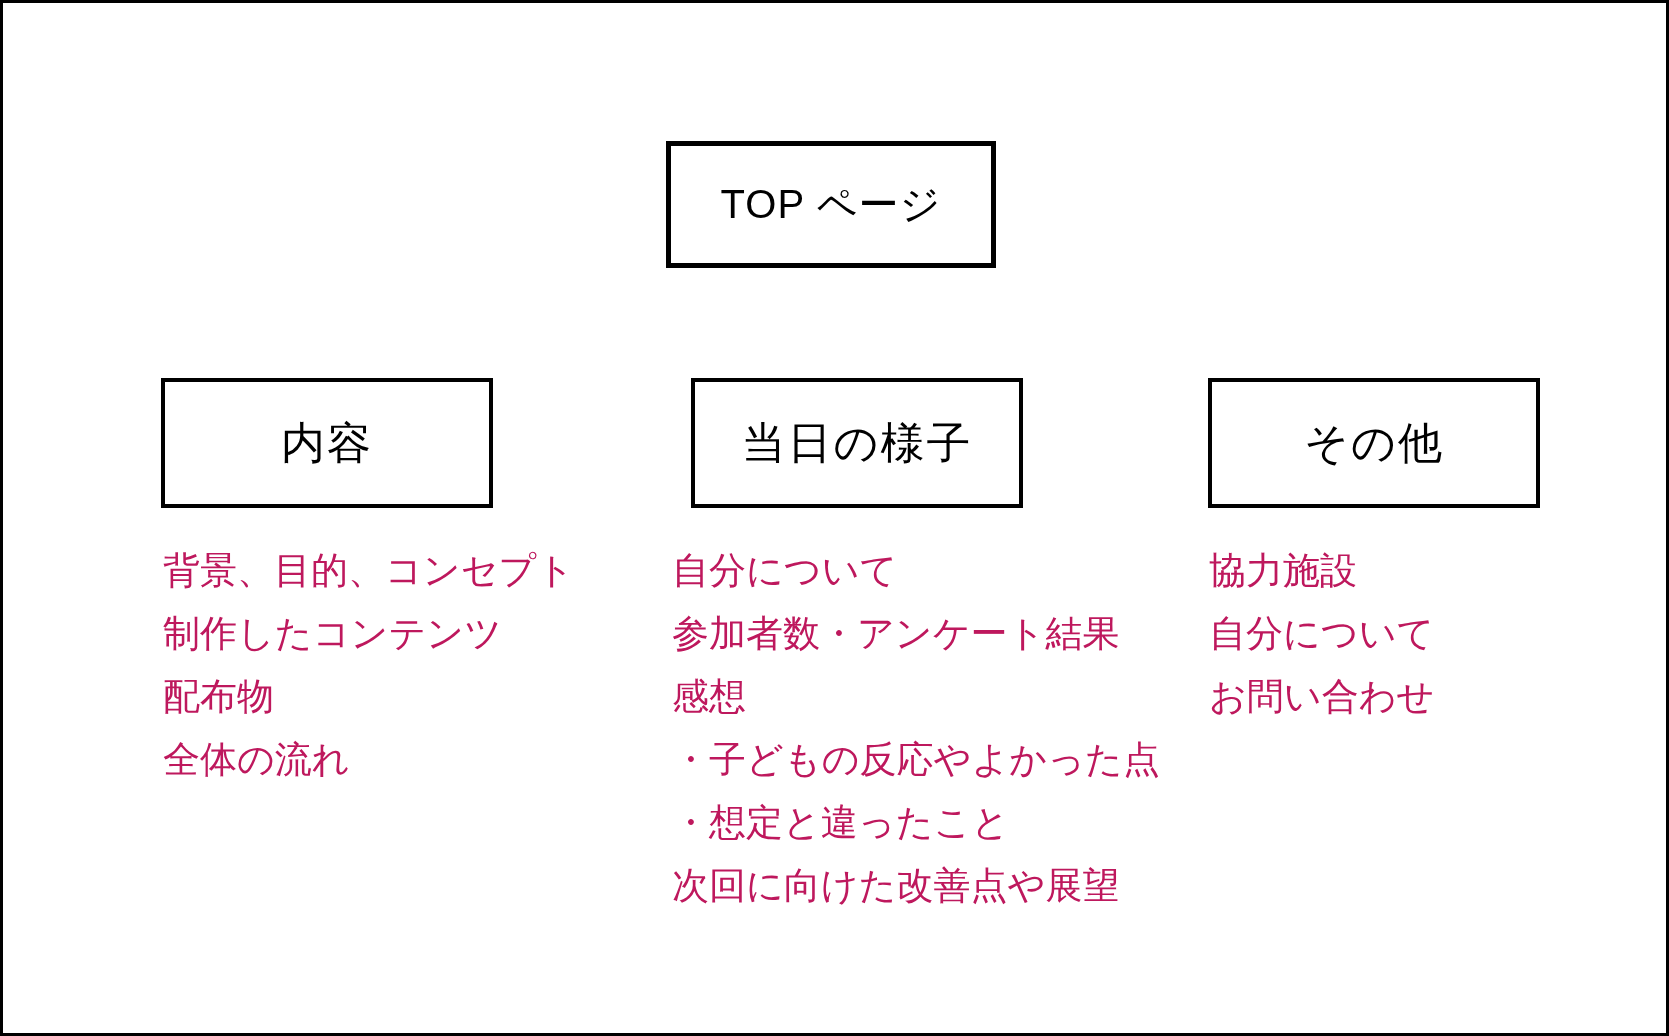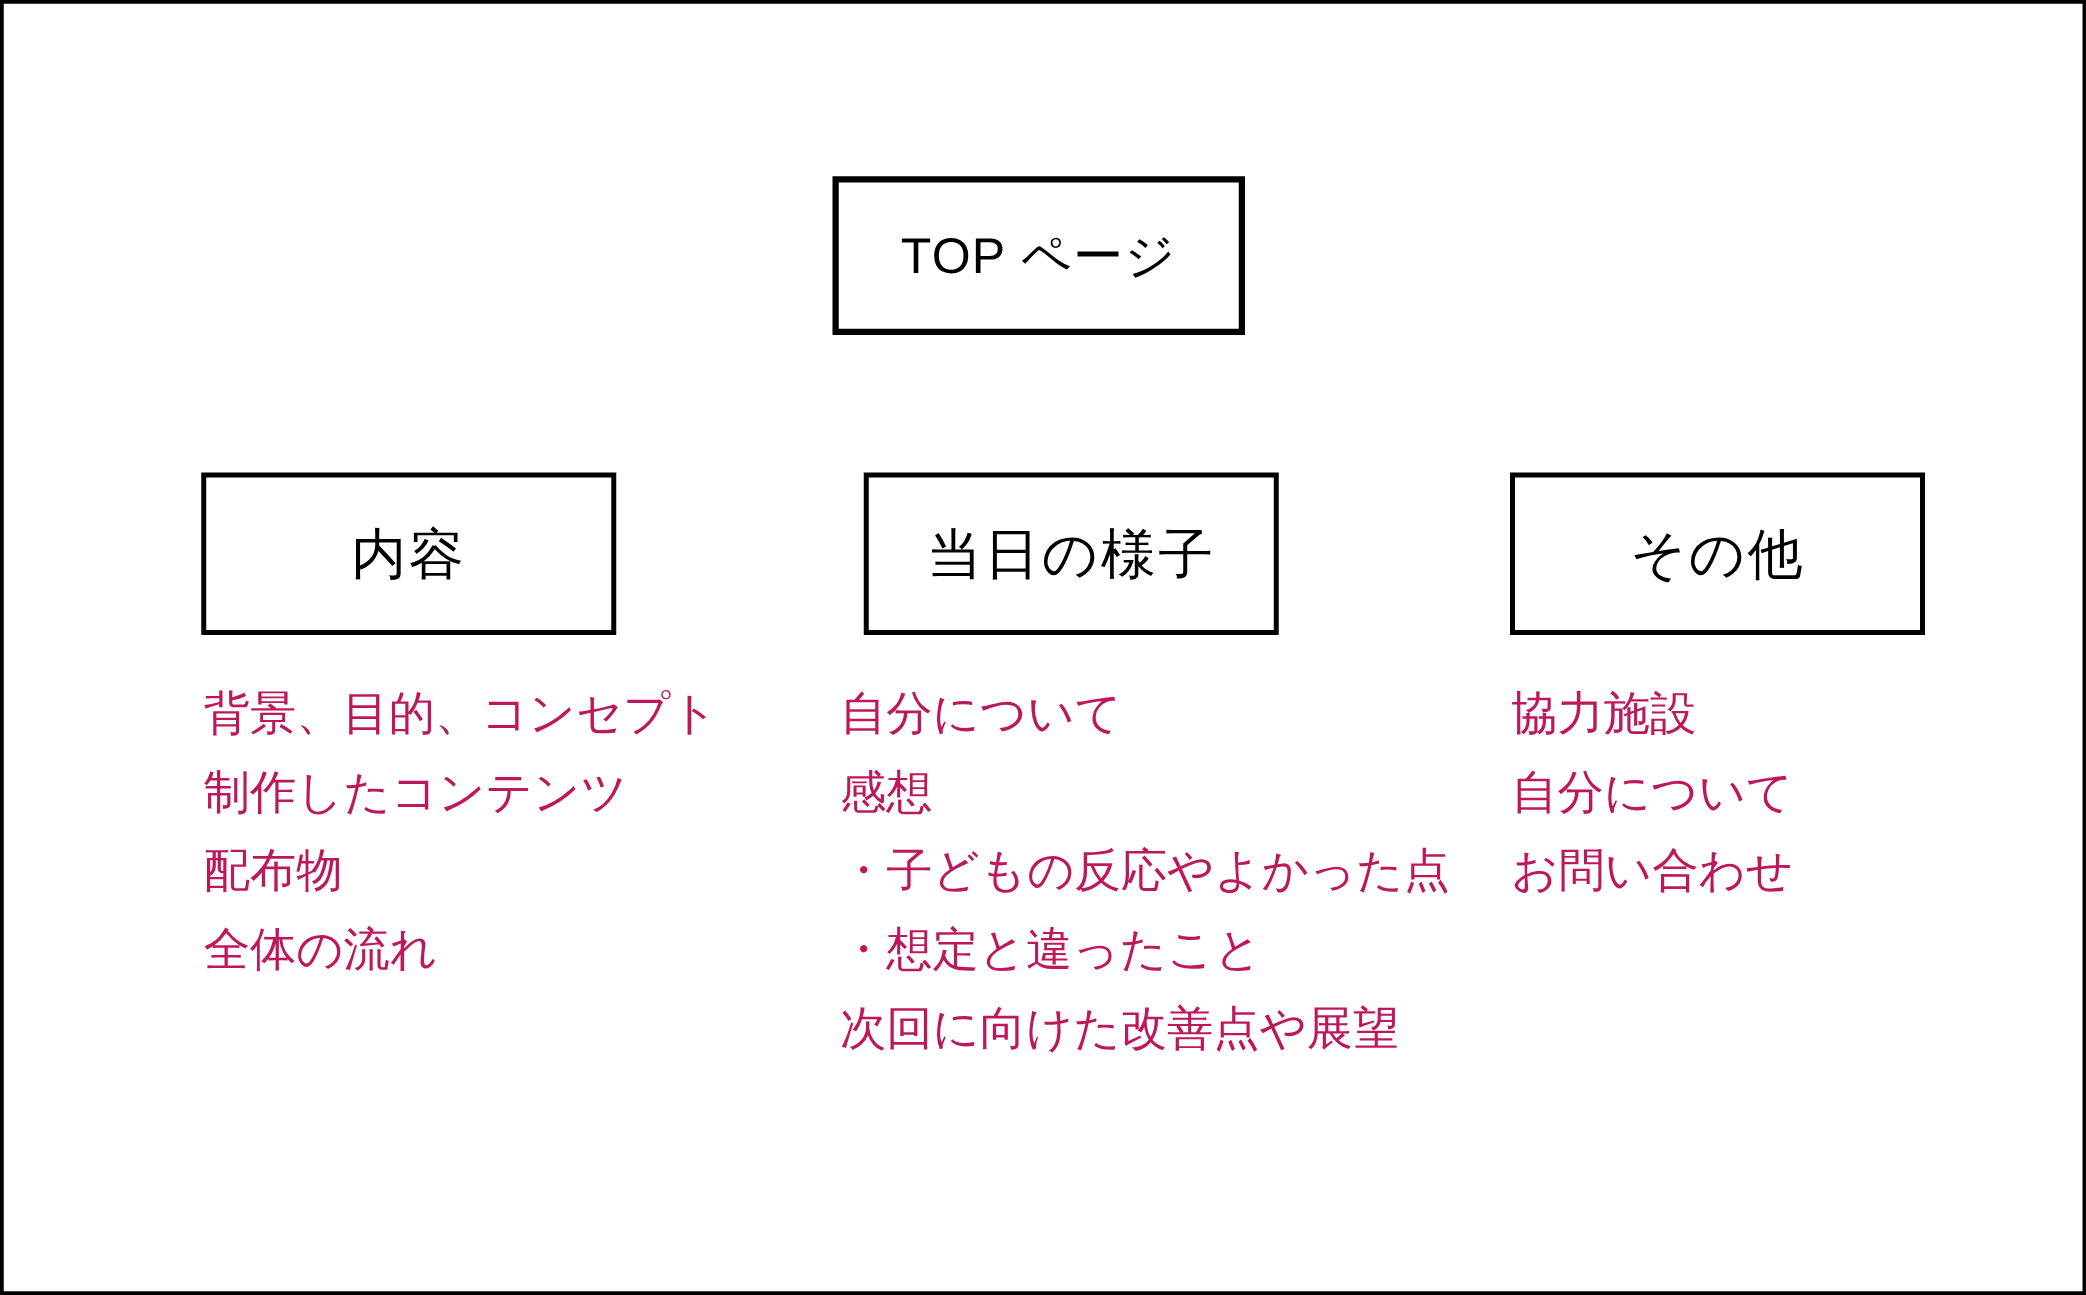--- a/index.html
+++ b/index.html
@@ -77,20 +77,21 @@
 
   <div class="item-list list-0">
     <div>背景、目的、コンセプト</div>
     <div>制作したコンテンツ</div>
     <div>配布物</div>
     <div>全体の流れ</div>
   </div>
 
   <div class="item-list list-1">
     <div>自分について</div>
+    <div>参加者数・アンケート結果</div>
     <div>感想</div>
     <div>・子どもの反応やよかった点</div>
     <div>・想定と違ったこと</div>
     <div>次回に向けた改善点や展望</div>
   </div>
 
   <div class="item-list list-2">
     <div>協力施設</div>
     <div>自分について</div>
     <div>お問い合わせ</div>

